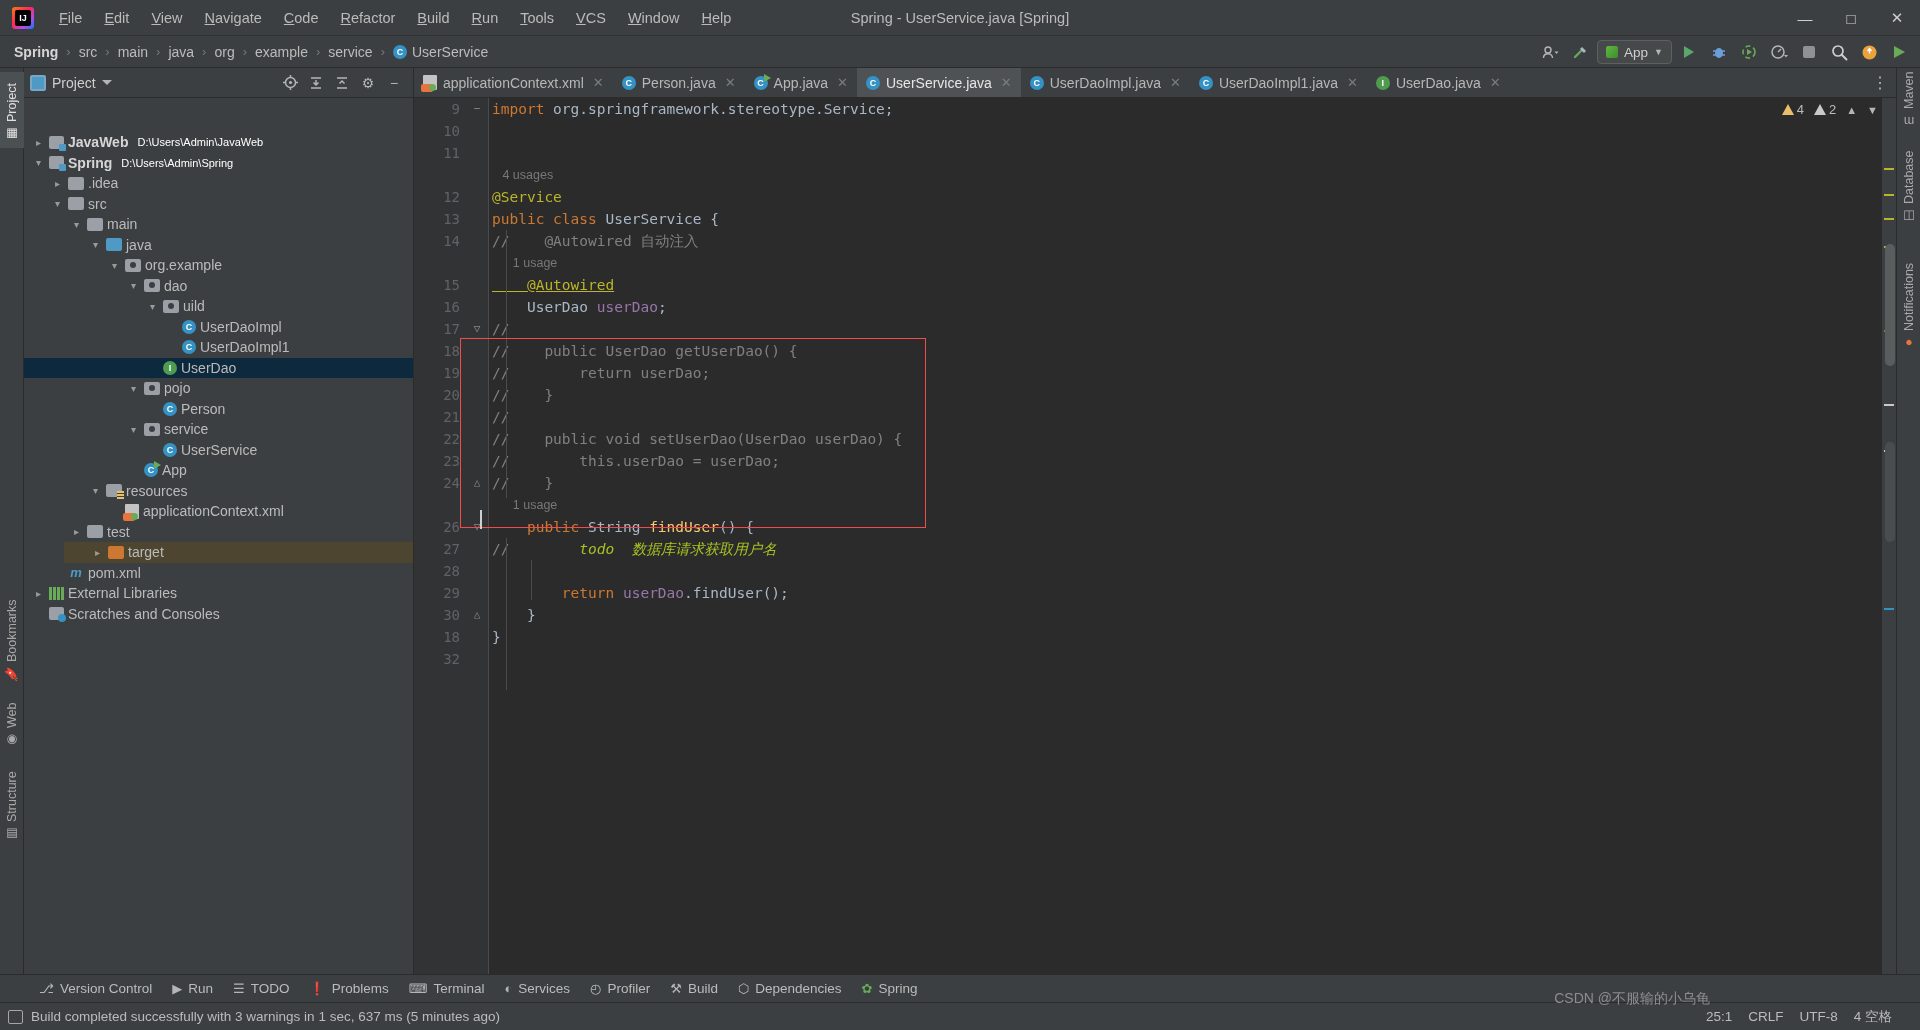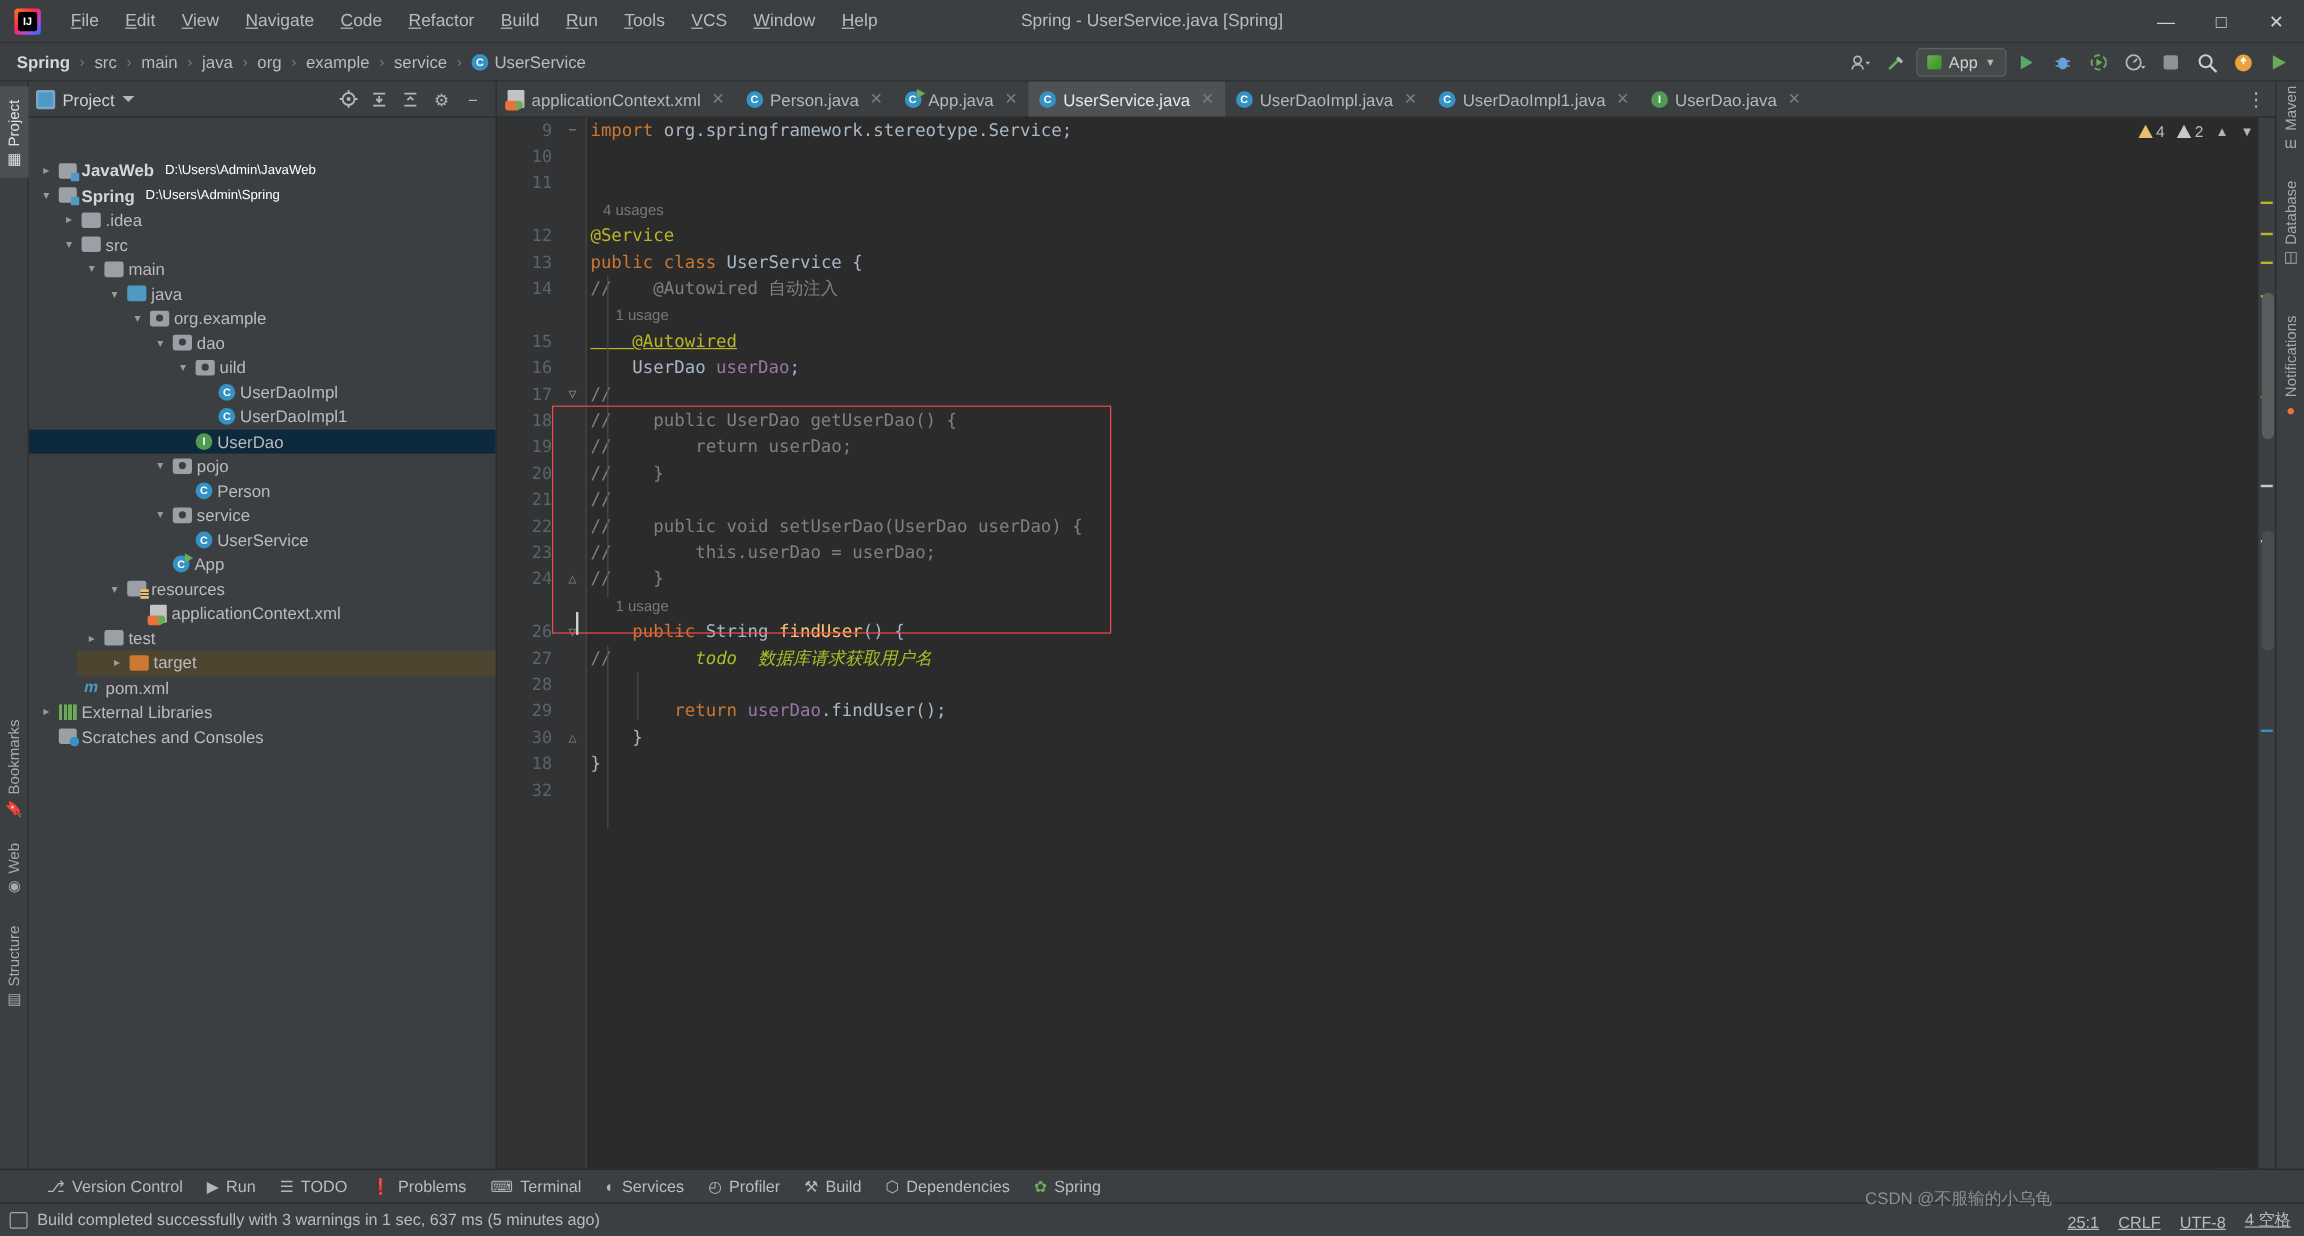--- a/index.html
+++ b/index.html
@@ -245,21 +245,21 @@
   .tw {
     display:flex;align-items:center;gap:6px;padding:3px 9px;font-size:13.5px;color:#bbbbbb;
     white-space:nowrap;
   }
   .statusbar {
     position:absolute; left:0; bottom:0; width:1920px; height:28px;
     background:#3c3f41; border-top:1px solid #2b2b2b;
     display:flex; align-items:center; font-size:13.5px; color:#bbbbbb;
   }
   .sb-left{display:flex;align-items:center;gap:8px;padding-left:8px;}
-  .sb-right{margin-left:auto;display:flex;align-items:flex-end;gap:16px;padding-right:11px;text-decoration:underline;}
+  .sb-right{margin-left:auto;display:flex;align-items:center;gap:16px;padding-right:28px;}
   .wm { color:#8d8d8d; font-size:14px; }
 
   .mini-ic{width:15px;height:14px;border:1.4px solid #a6a6a6;border-radius:2px;display:inline-block;}
 
   .zoom-pop{
     position:absolute; right:42px; bottom:34px; height:22px;
     background:#4e5254; border:1px solid #5e6263; border-radius:3px;
     display:flex; align-items:center; gap:4px; padding:0 5px;
   }
   .zp-sq{width:15px;height:13px;background:#3592c4;border-radius:2px;}

